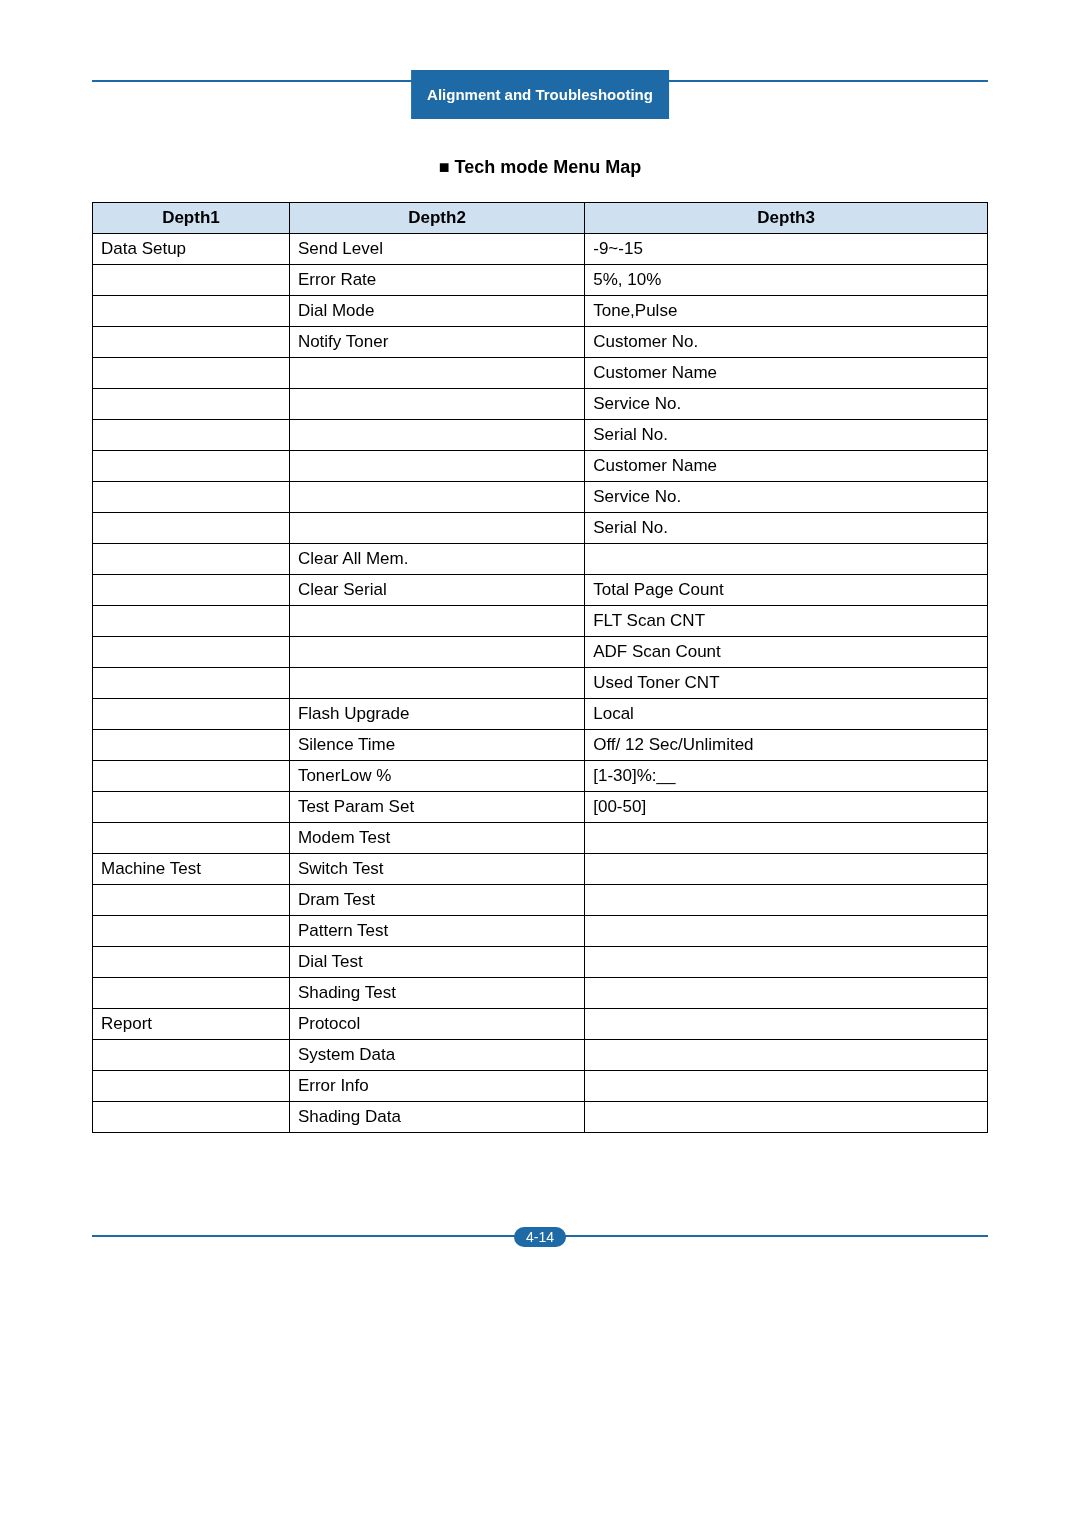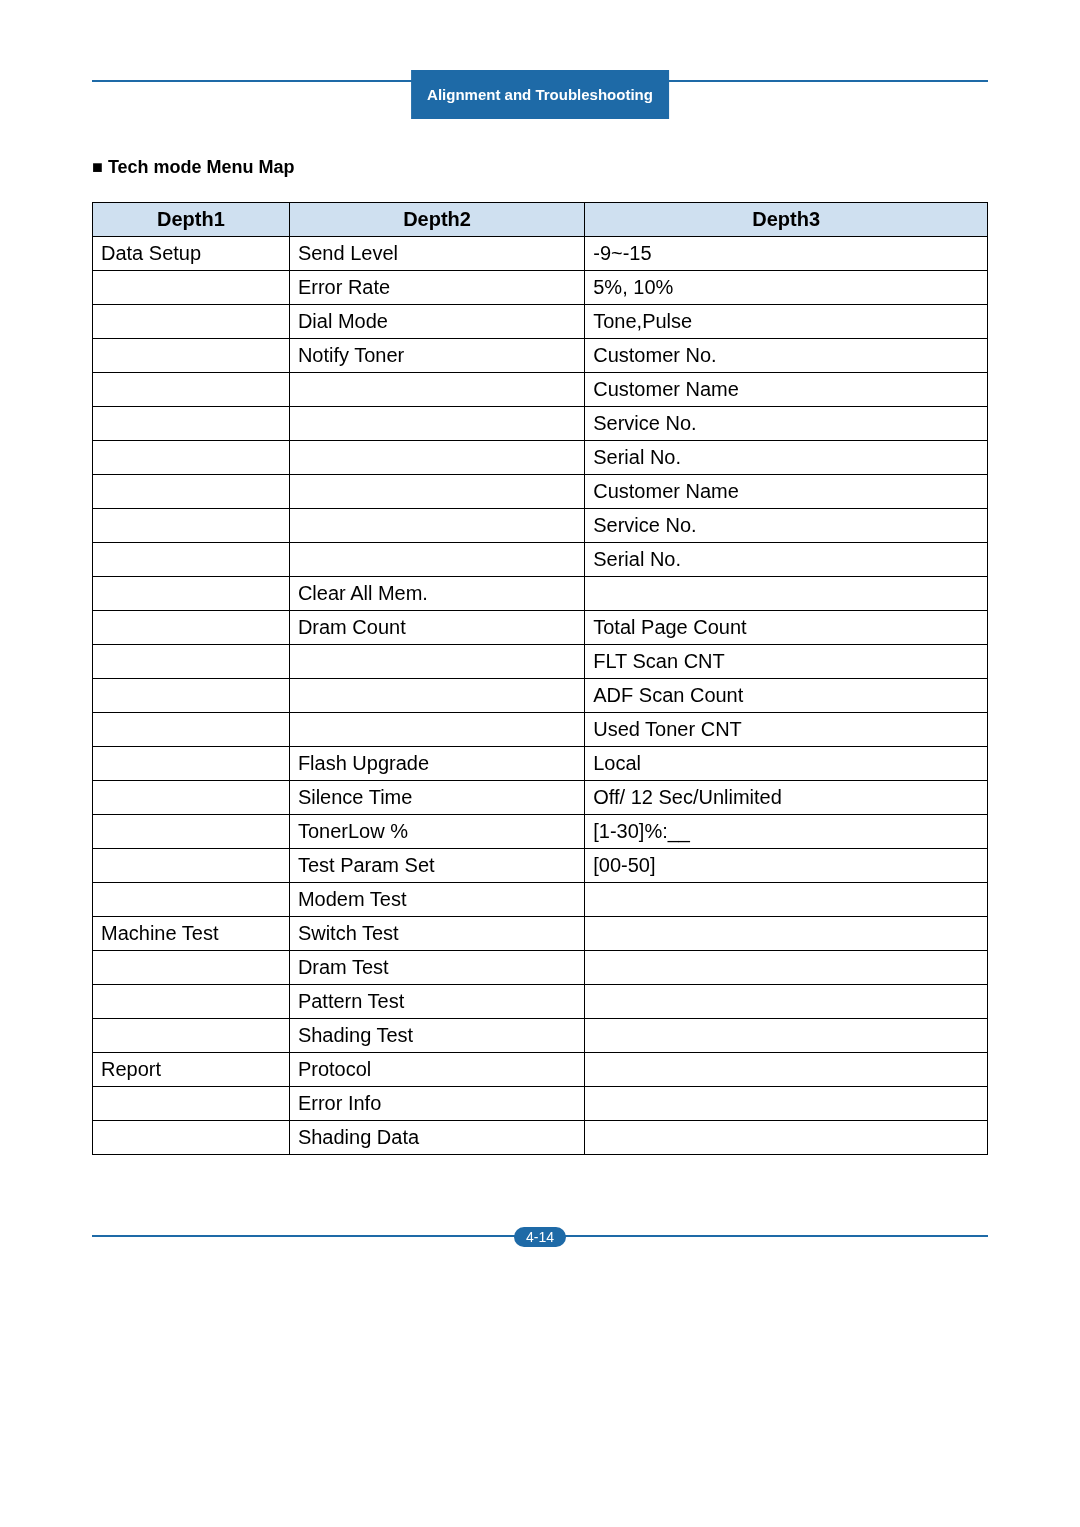--- a/index.html
+++ b/index.html
@@ -45,29 +45,30 @@
     color: #fff;
     font-size: 14px;
     padding: 2px 12px;
     border-radius: 10px;
   }
   .section-title {
     margin-top: 85px;
     font-size: 18px;
     font-weight: bold;
     color: #000;
+    text-align: center;
   }
   .bullet {
     font-family: Arial, sans-serif;
   }
   table.menu {
     border-collapse: collapse;
     width: 100%;
     margin-top: 24px;
-    font-size: 20px;
+    font-size: 17px;
   }
   table.menu th, table.menu td {
     border: 1px solid #000;
     padding: 5px 8px;
     text-align: left;
     vertical-align: middle;
     height: 20px;
   }
   table.menu th {
     background: #cfe0f0;
@@ -165,21 +166,21 @@
           <td class="merge-up"></td>
           <td>Serial No.</td>
         </tr>
         <tr>
           <td class="merge-up merge-down"></td>
           <td class="">Clear All Mem.</td>
           <td></td>
         </tr>
         <tr>
           <td class="merge-up merge-down"></td>
-          <td class="merge-down">Dram Count</td>
+          <td class="merge-down">Clear Serial</td>
           <td>Total Page Count</td>
         </tr>
         <tr>
           <td class="merge-up merge-down"></td>
           <td class="merge-up merge-down"></td>
           <td>FLT Scan CNT</td>
         </tr>
         <tr>
           <td class="merge-up merge-down"></td>
           <td class="merge-up merge-down"></td>
@@ -224,27 +225,37 @@
           <td class="merge-up merge-down"></td>
           <td class="">Dram Test</td>
           <td></td>
         </tr>
         <tr>
           <td class="merge-up merge-down"></td>
           <td class="">Pattern Test</td>
           <td></td>
         </tr>
         <tr>
+          <td class="merge-up merge-down"></td>
+          <td class="">Dial Test</td>
+          <td></td>
+        </tr>
+        <tr>
           <td class="merge-up"></td>
           <td class="">Shading Test</td>
           <td></td>
         </tr>
         <tr>
           <td class="merge-down">Report</td>
           <td class="">Protocol</td>
+          <td></td>
+        </tr>
+        <tr>
+          <td class="merge-up merge-down"></td>
+          <td class="">System Data</td>
           <td></td>
         </tr>
         <tr>
           <td class="merge-up merge-down"></td>
           <td class="">Error Info</td>
           <td></td>
         </tr>
         <tr>
           <td class="merge-up merge-down"></td>
           <td class="">Shading Data</td>

